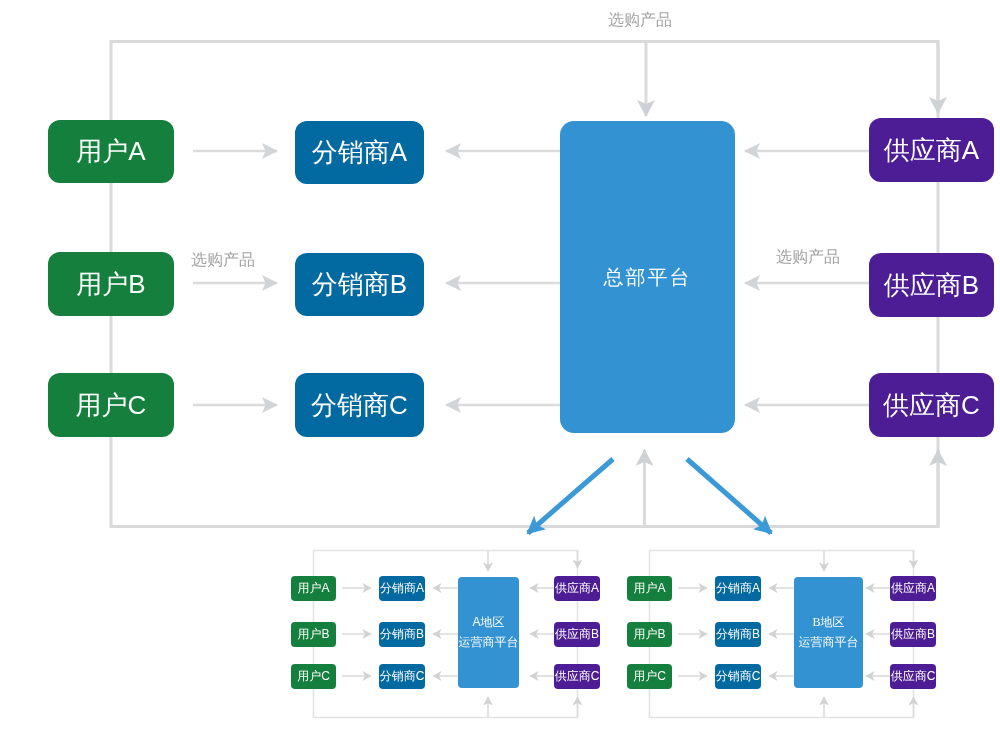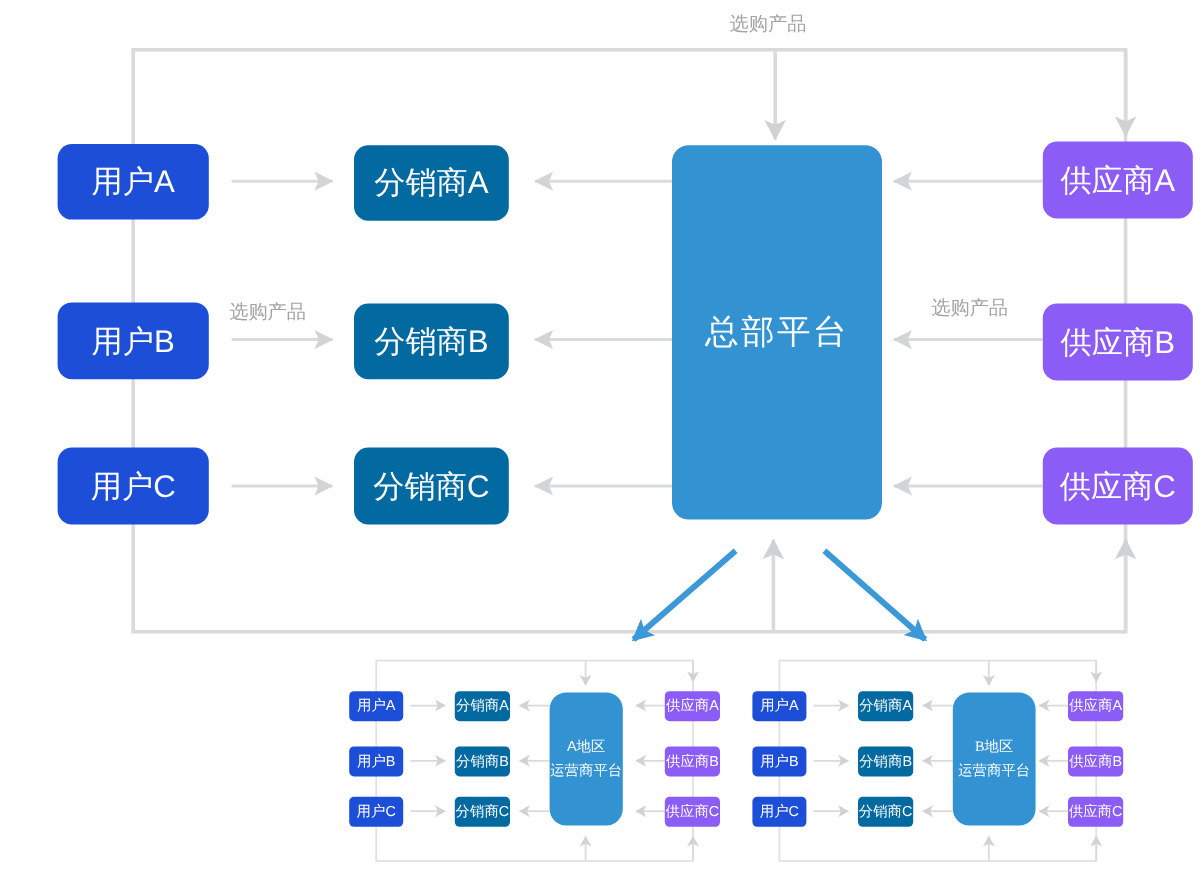--- a/index.html
+++ b/index.html
@@ -2,27 +2,27 @@
 <html><head>
 <meta charset="utf-8">
 <style>
   html,body{margin:0;padding:0;background:#ffffff;}
   .stage{position:relative;width:1000px;height:730px;background:#ffffff;overflow:hidden;
          font-family:"Liberation Sans","DejaVu Sans",sans-serif;margin-left:21px;}
   .wires{position:absolute;left:0;top:0;}
   .node{position:absolute;display:flex;align-items:center;justify-content:center;
         color:#ffffff;box-sizing:border-box;}
   .big{font-size:26px;border-radius:12px;}
-  .hq{font-size:28px;border-radius:14px;letter-spacing:2px;}
+  .hq{font-size:20px;border-radius:14px;letter-spacing:2px;}
   .mini{font-size:12px;border-radius:4px;}
-  .mini-plat{flex-direction:column;font-size:12px;line-height:1.6;border-radius:14px;text-align:center;}
-  .red{background:#1d4ed8;}
+  .mini-plat{flex-direction:column;font-size:12px;line-height:1.6;border-radius:4px;text-align:center;}
+  .red{background:#15803d;}
   .green{background:#0369a1;}
   .blue{background:#3292d2;}
-  .pink{background:#8b5cf6;}
+  .pink{background:#4c1d95;}
   .flabel{position:absolute;font-size:16px;color:#a3a3a3;white-space:nowrap;}
 </style>
 </head>
 <body>
 
 <div class="stage">
 
   <svg class="wires" width="1000" height="730" viewBox="0 0 1000 730">
     <defs>
       <marker id="hMain" markerUnits="userSpaceOnUse" markerWidth="20" markerHeight="18" refX="16" refY="9" orient="auto">

